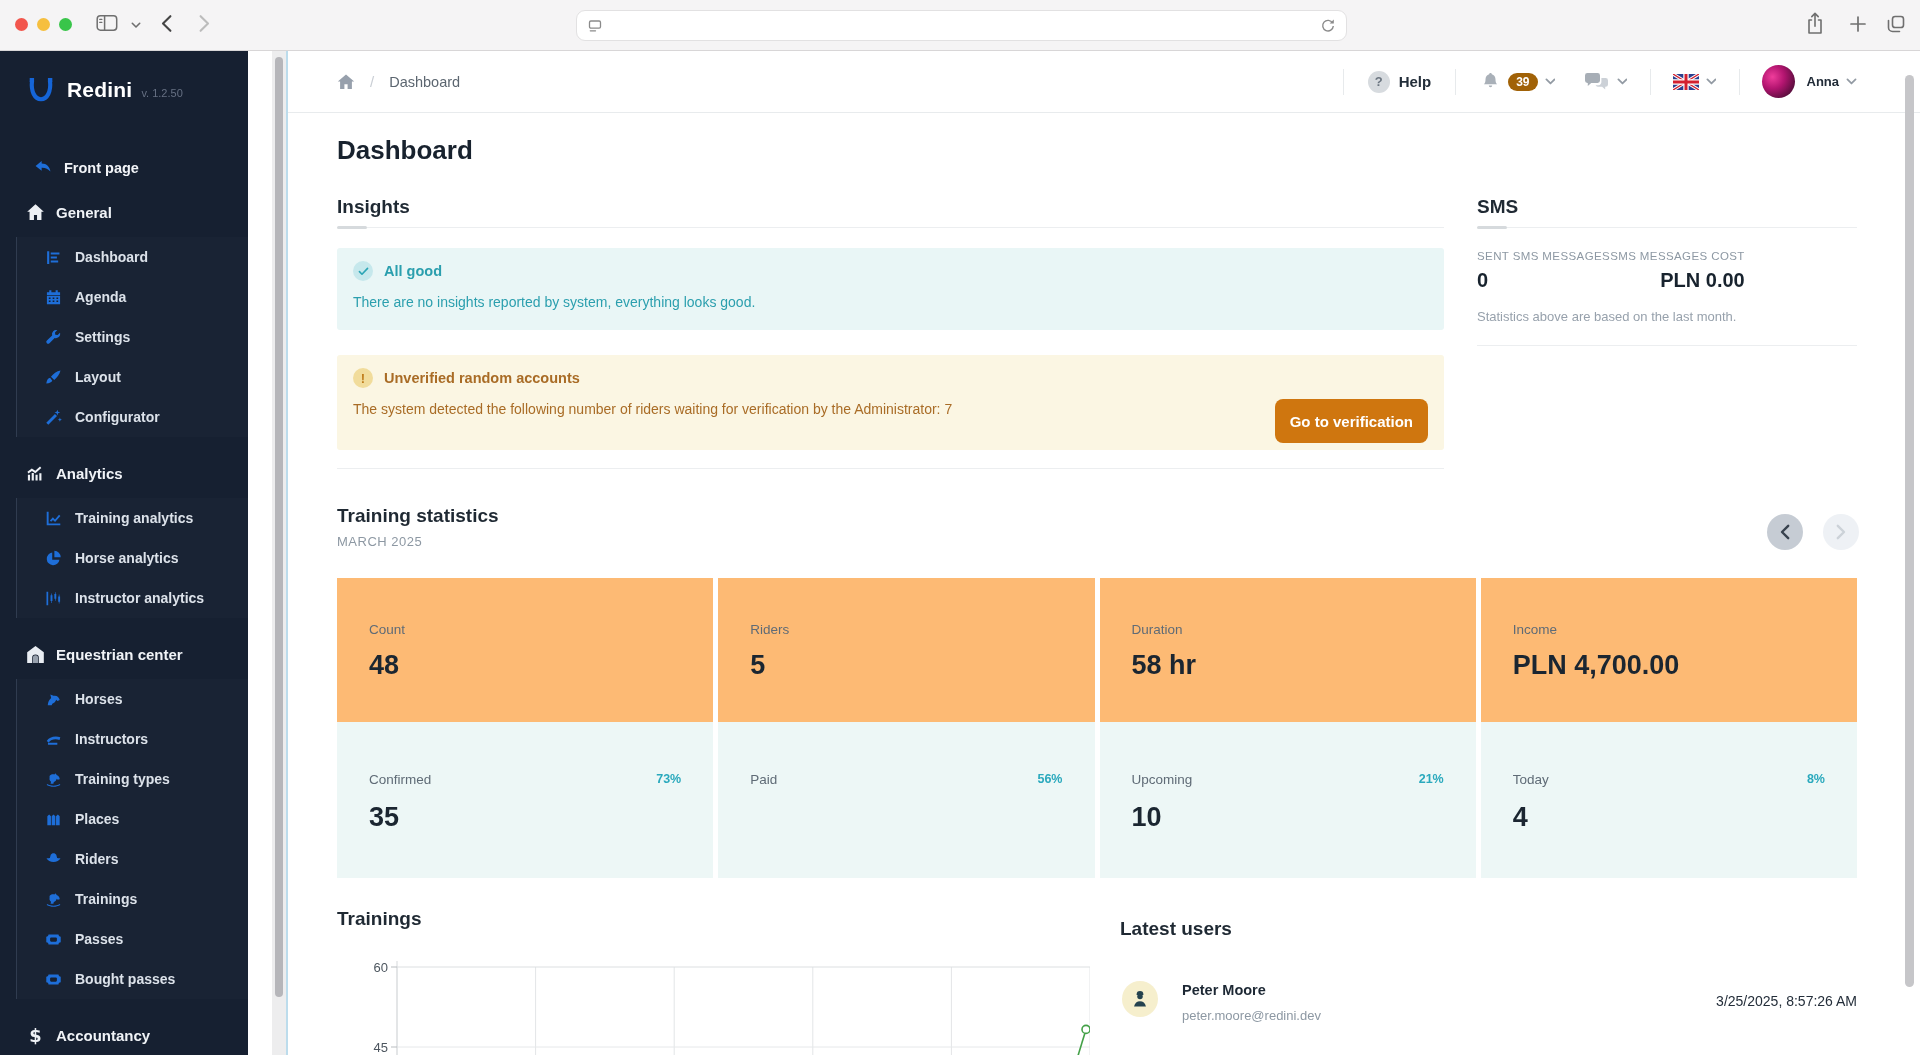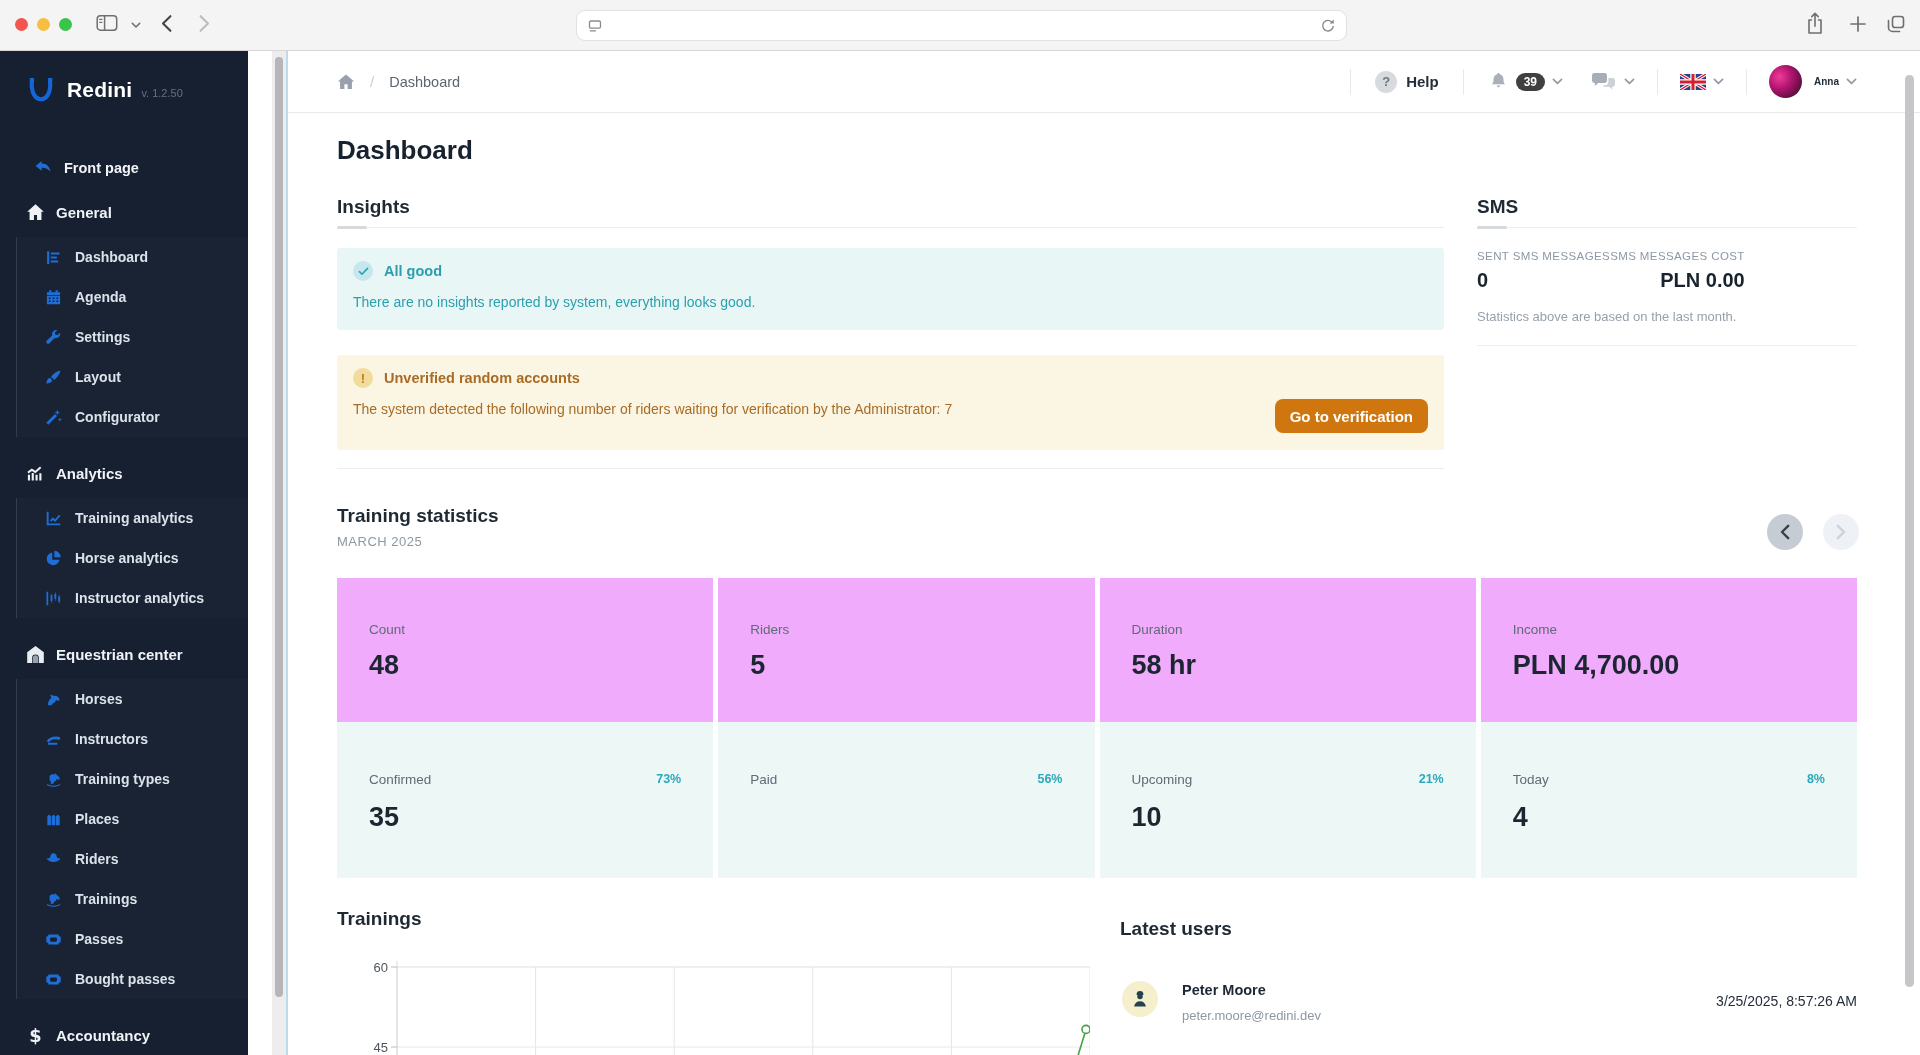--- a/index.html
+++ b/index.html
@@ -40,67 +40,67 @@
   .crumb-home{width:18px;height:16px;color:#97a0ac}
   .crumb-sep{margin:0 15px;color:#c9ced4;font-size:15px}
   .crumb-cur{font-size:14.5px;color:#5c6670}
   .tb-right{margin-left:auto;display:flex;align-items:center}
   .vdiv{width:1px;height:26px;background:#e7eaec}
   .helpwrap{display:flex;align-items:center;margin:0 24px;cursor:pointer}
   .qmark{width:22px;height:22px;border-radius:50%;background:#d7dbdf;color:#6b7580;font-size:13px;font-weight:700;display:flex;align-items:center;justify-content:center}
   .helplbl{margin-left:9px;font-size:15px;font-weight:700;color:#232e3a}
   .bellwrap{display:flex;align-items:center;margin-left:24px;cursor:pointer}
   .bell{width:21px;height:21px;color:#a9b0b8}
-  .badge{margin-left:7px;background:#404040;color:#fff;font-size:12px;font-weight:700;border-radius:9px;padding:2px 8px}
+  .badge{margin-left:7px;background:#a16207;color:#fff;font-size:12px;font-weight:700;border-radius:9px;padding:2px 8px}
   .chev{width:11px;height:7px;color:#939ba4;margin-left:7px}
   .chatwrap{display:flex;align-items:center;margin-left:28px;margin-right:22px;cursor:pointer}
   .flagwrap{display:flex;align-items:center;margin:0 22px;cursor:pointer}
   .userwrap{display:flex;align-items:center;margin-left:22px;cursor:pointer}
   .avatar{width:33px;height:33px;border-radius:50%;background:radial-gradient(circle at 34% 38%,#e festivity);background:radial-gradient(circle at 34% 38%,#e population)}
   .avatar{background:radial-gradient(circle at 32% 36%,#ef3d9b 0%,#b31570 38%,#6e0f49 68%,#2e0d24 100%)}
-  .uname{margin-left:12px;font-size:10px;font-weight:700;color:#222c38}
+  .uname{margin-left:12px;font-size:13px;font-weight:700;color:#222c38}
   .page-title{position:absolute;left:49px;top:84px;font-size:26px;font-weight:700;color:#18222e}
   .h2{font-size:19px;font-weight:700;color:#1f2933}
   .h2line{position:relative;height:1px;background:#eceef0;margin-top:9px}
   .h2line::before{content:"";position:absolute;left:0;top:-1px;width:30px;height:3px;background:#d6dadd;border-radius:2px}
   .hr{height:1px;background:#eceef0}
   
   .insights{position:absolute;left:49px;top:145px;width:1107px}
   .alert{position:relative;border-radius:3px;padding:13px 16px}
   .alert .t-row{display:flex;align-items:center}
   .alert .badge-ic{width:20px;height:20px;border-radius:50%;display:flex;align-items:center;justify-content:center;flex:none}
   .alert .a-title{margin-left:11px;font-size:14.5px;font-weight:700}
   .alert .a-msg{margin-top:13px;font-size:14px}
   .alert.ok{margin-top:20px;height:82px;background:#e9f6f6}
   .alert.ok .badge-ic{background:#c6e8ec}
   .alert.ok .a-title,.alert.ok .a-msg{color:#2b9fae}
   .alert.warn{margin-top:25px;height:95px;background:#fbf6e3}
   .alert.warn .badge-ic{background:#f1dc9b;color:#bf7d1c;font-weight:700;font-size:13px}
   .alert.warn .a-title,.alert.warn .a-msg{color:#a96c26}
-  .goverif{position:absolute;right:16px;top:44px;height:34px;padding:0 15px;background:#cf760f;border:none;border-radius:8px;color:#fff;font-size:15px;font-weight:700;font-family:inherit;cursor:pointer}
+  .goverif{position:absolute;right:16px;top:44px;height:44px;padding:0 15px;background:#cf760f;border:none;border-radius:8px;color:#fff;font-size:15px;font-weight:700;font-family:inherit;cursor:pointer}
   .insights .hr{margin-top:18px}
   
   .sms{position:absolute;left:1189px;top:145px;width:380px}
   .sms-row{display:flex;margin-top:22px}
   .sms-lab{font-size:11.5px;letter-spacing:.4px;color:#8d98a3}
   .sms-val{margin-top:7px;font-size:20px;font-weight:600;color:#18232e}
   .sms-col.r{text-align:right}
   .sms-note{margin-top:17px;font-size:13px;color:#97a1ac}
   .sms .hr{margin-top:21px}
   
   .training{position:absolute;left:49px;top:450px;width:1520px}
   .training .h2{margin-top:4px}
   .t-sub{margin-top:7px;font-size:13px;letter-spacing:.5px;color:#8d98a3}
   .car-btn{position:absolute;top:13px;width:36px;height:36px;border-radius:50%;border:none;display:flex;align-items:center;justify-content:center;cursor:pointer}
   .car-prev{left:1430px;background:#c6ccd4;color:#38424e}
   .car-next{left:1486px;background:#eef1f5;color:#ccd2d8}
   .stats{position:absolute;left:0;top:77px;width:1520px}
   .srow{display:grid;grid-template-columns:repeat(4,1fr);column-gap:5px}
   .card{position:relative;padding:44px 32px 0}
-  .srow.r1 .card{height:144px;background:#f0abfc}
+  .srow.r1 .card{height:144px;background:#fdba74}
   .srow.r2 .card{height:156px;background:#edf7f6;padding-top:50px}
   .c-label{font-size:13.5px;color:#5f6b76}
   .c-value{margin-top:13px;font-size:27px;font-weight:700;color:#1b2631}
   .srow.r2 .c-value{margin-top:15px}
   .c-pct{position:absolute;top:50px;right:32px;font-size:12.5px;font-weight:700;color:#2aa9bd}
   
   .chart-sec{position:absolute;left:49px;top:857px;width:755px}
   .chart-sec svg{margin-top:26px}
   
   .latest{position:absolute;left:832px;top:867px;width:737px}

